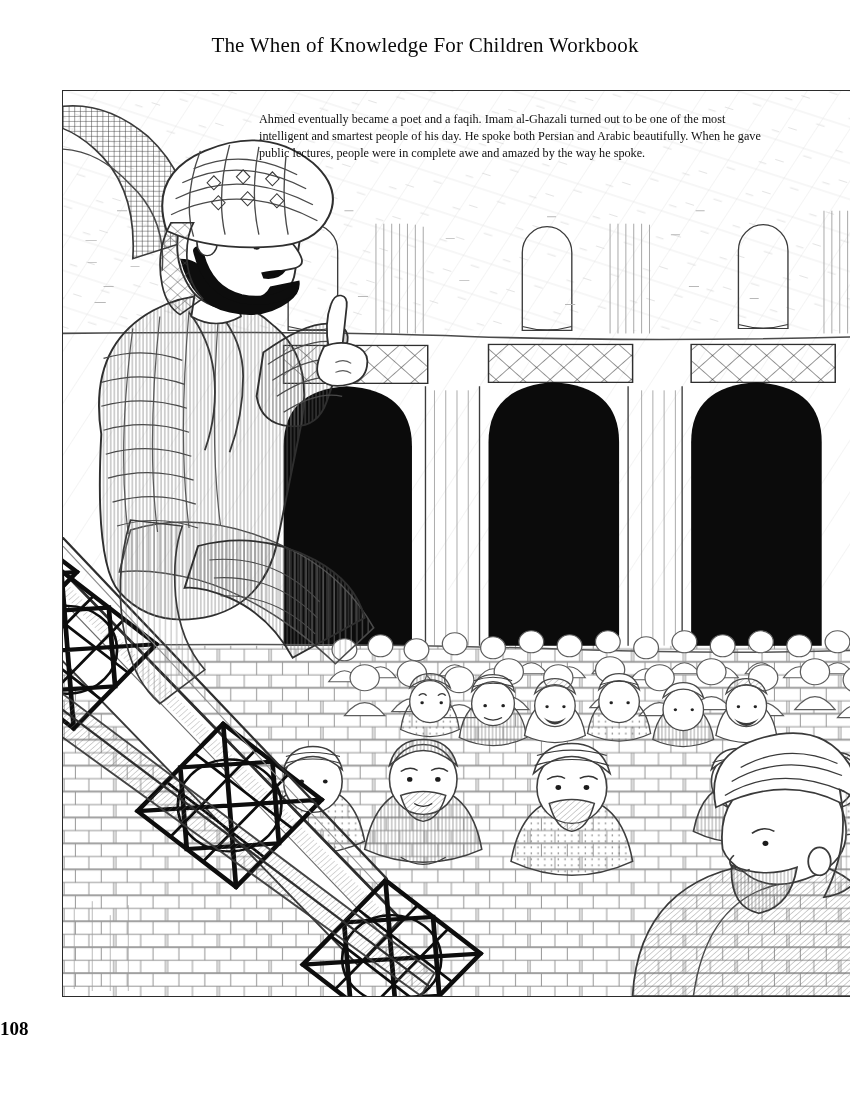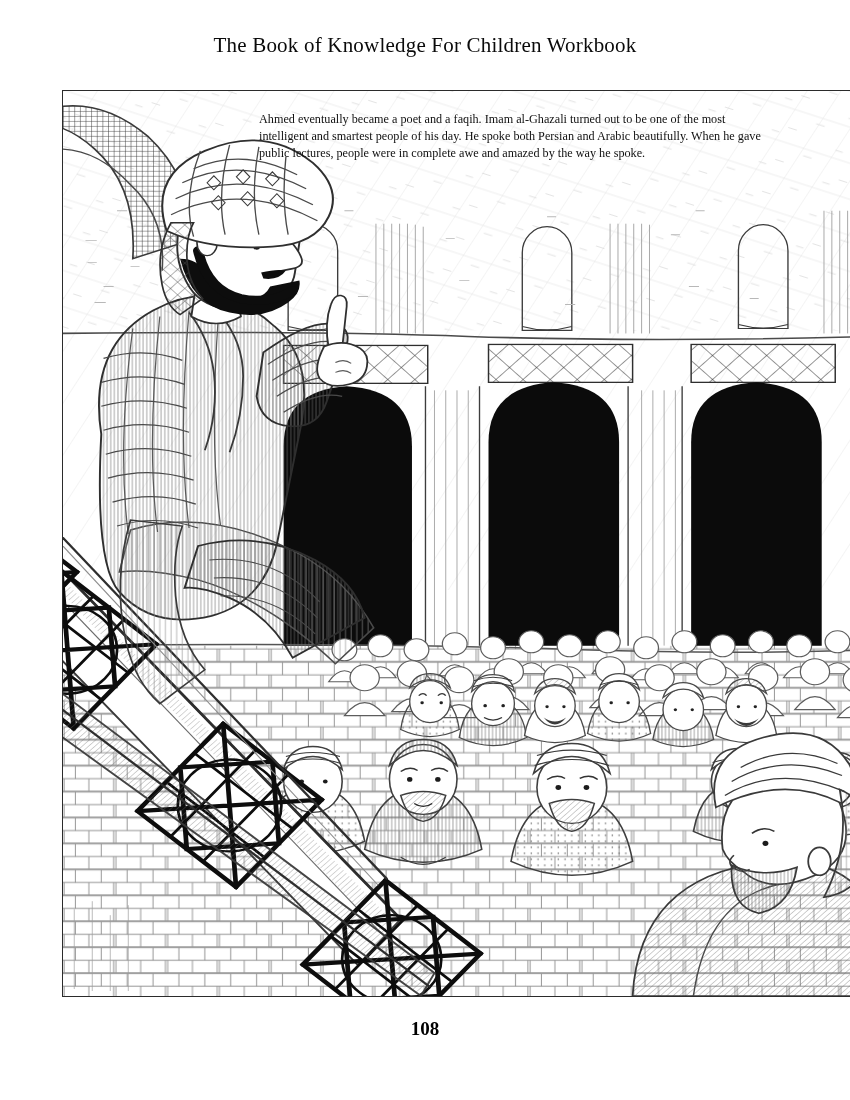--- a/index.html
+++ b/index.html
@@ -68,31 +68,31 @@
   #caption-block p {
     margin: 0;
   }
 
   
   #page-number {
     position: absolute;
     top: 1018px;
     left: 0;
     width: 850px;
-    text-align: center;
+    text-align: left;
     font-size: 19px;
     font-weight: bold;
     color: #000;
     font-family: "Liberation Serif", "DejaVu Serif", serif;
   }
 </style>
 </head>
 <body>
 
-<div id="page-title">The Book of Knowledge For Children Workbook</div>
+<div id="page-title">The When of Knowledge For Children Workbook</div>
 
 <div id="illustration-frame">
 
   <svg id="illustration-svg" viewBox="0 0 716 907" preserveAspectRatio="none">
     <defs>
 
       <pattern id="skyHatch" width="26" height="26" patternUnits="userSpaceOnUse" patternTransform="rotate(30)">
         <line x1="0" y1="0" x2="0" y2="26" stroke="#d8d8d8" stroke-width="0.7"></line>
       </pattern>
 

